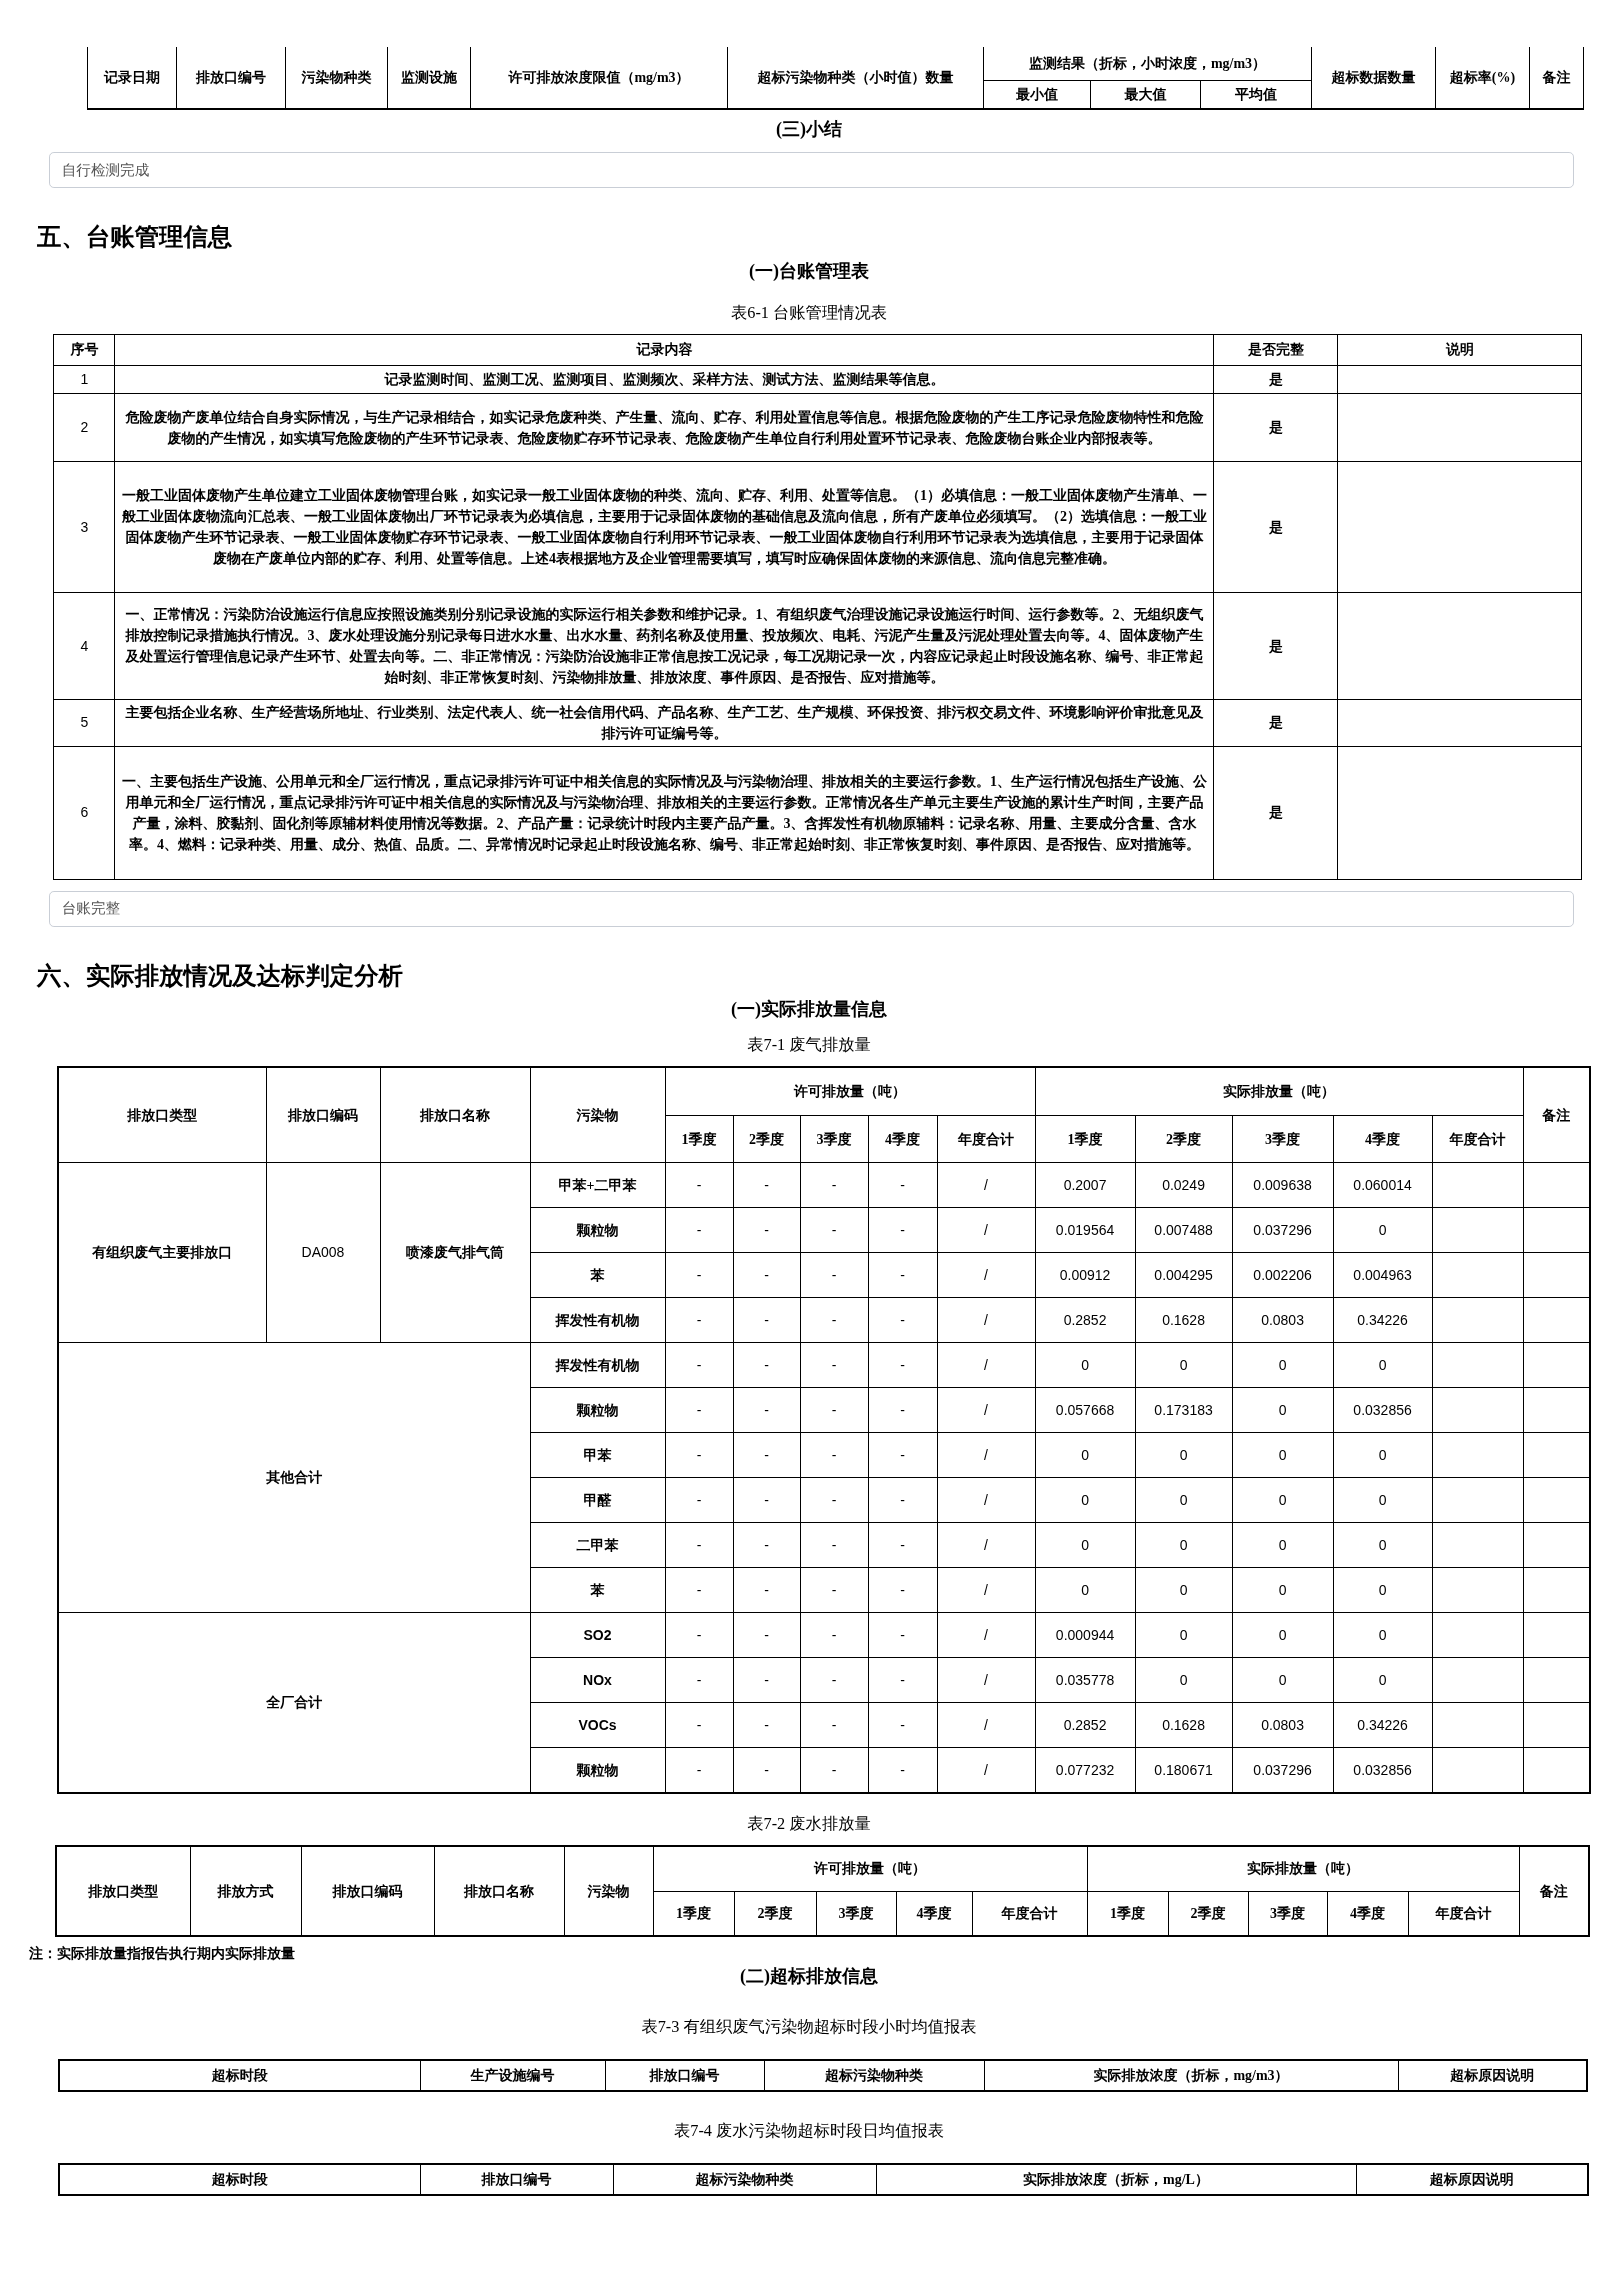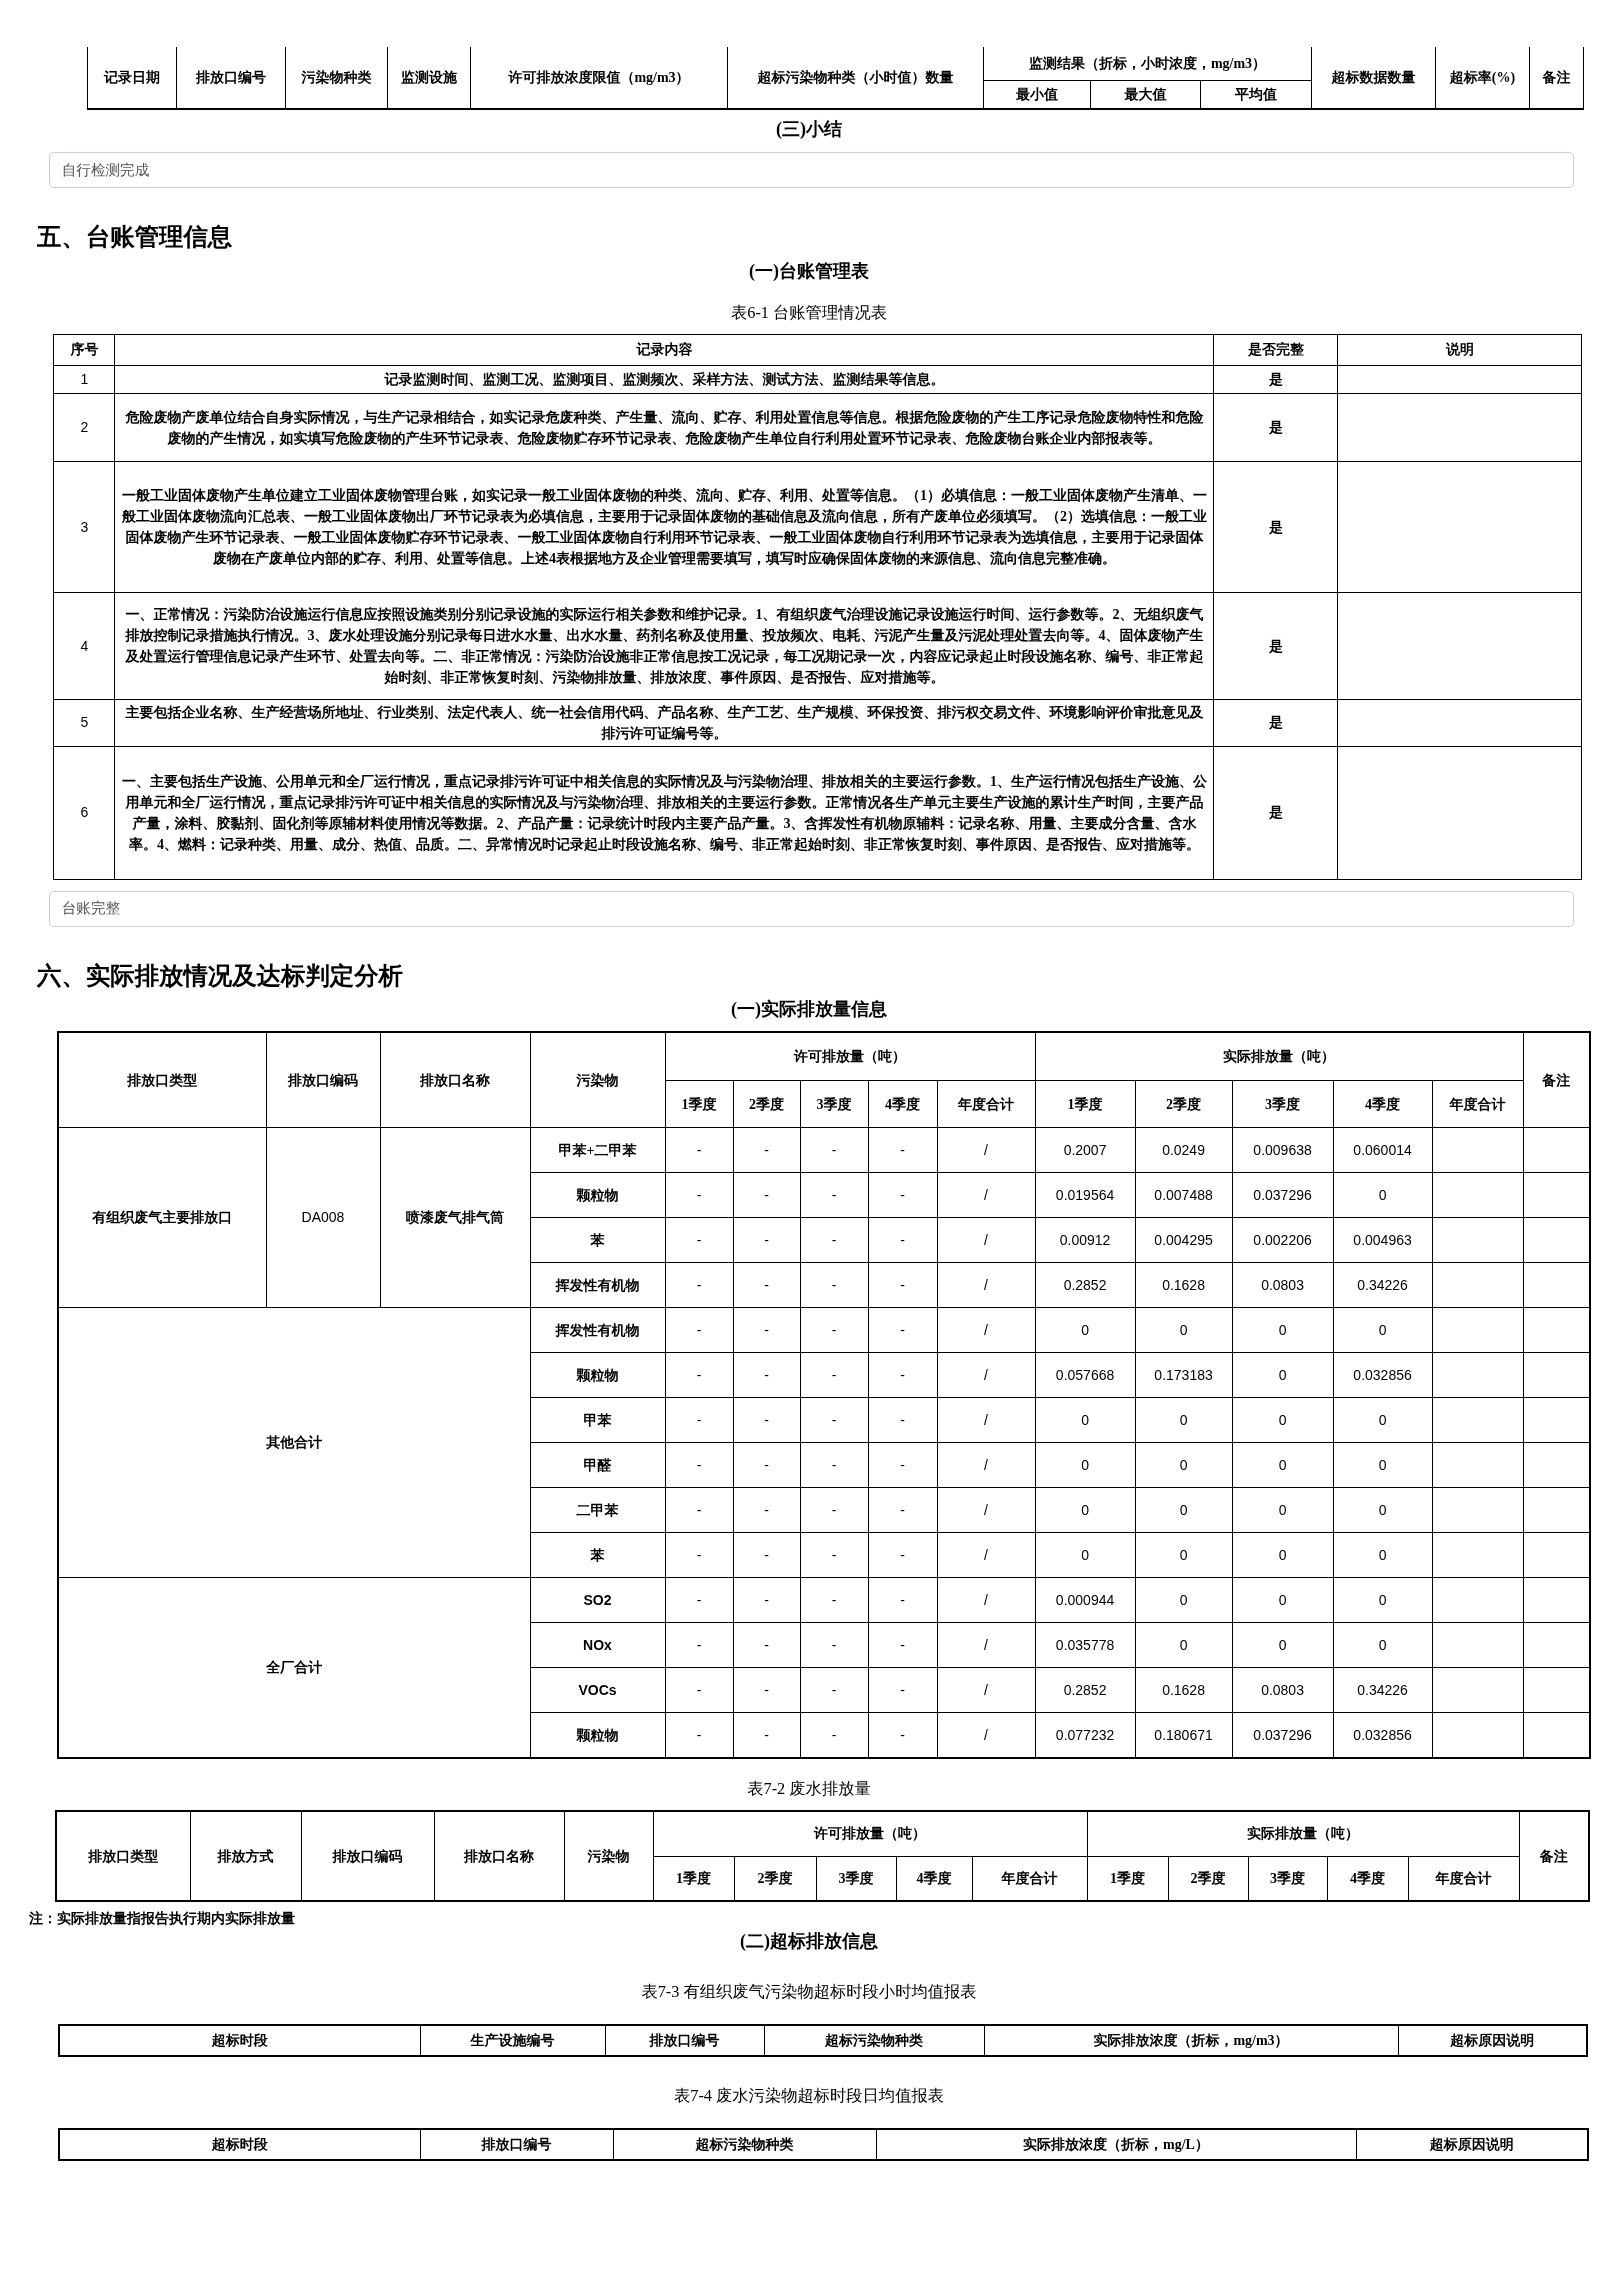--- a/index.html
+++ b/index.html
@@ -149,20 +149,21 @@
       <td class="content">是</td>
       <td></td>
     </tr>
   </tbody>
     </table>
 
   <div class="sum-box">台账完整</div>
 
   <div class="h-big">六、实际排放情况及达标判定分析</div>
   <div class="h-sub">(一)实际排放量信息</div>
+  <div class="caption" style="margin-top:13px">表7-1 废气排放量</div>
 
   <table class="doc t71">
     <colgroup>
       <col style="width:208px">
         <col style="width:114px">
         <col style="width:150px">
         <col style="width:135px">
       <col style="width:68px">
         <col style="width:67px">
         <col style="width:68px">

